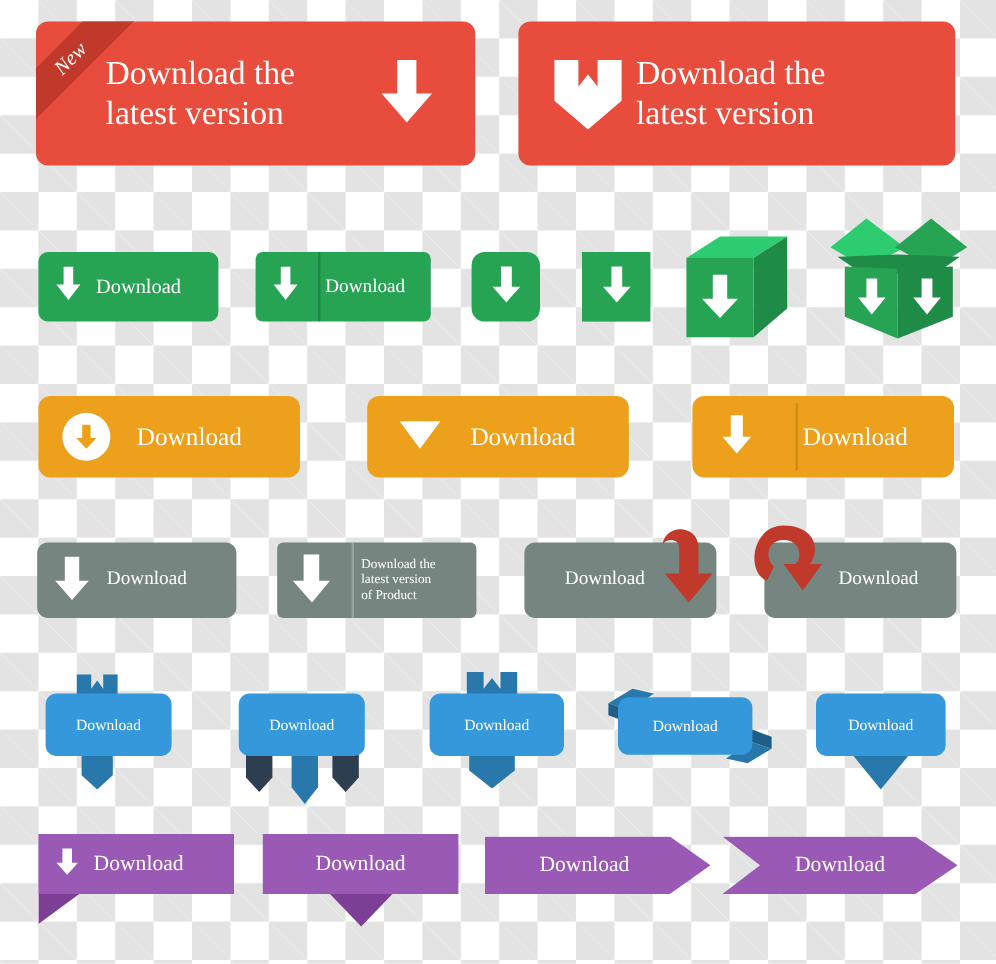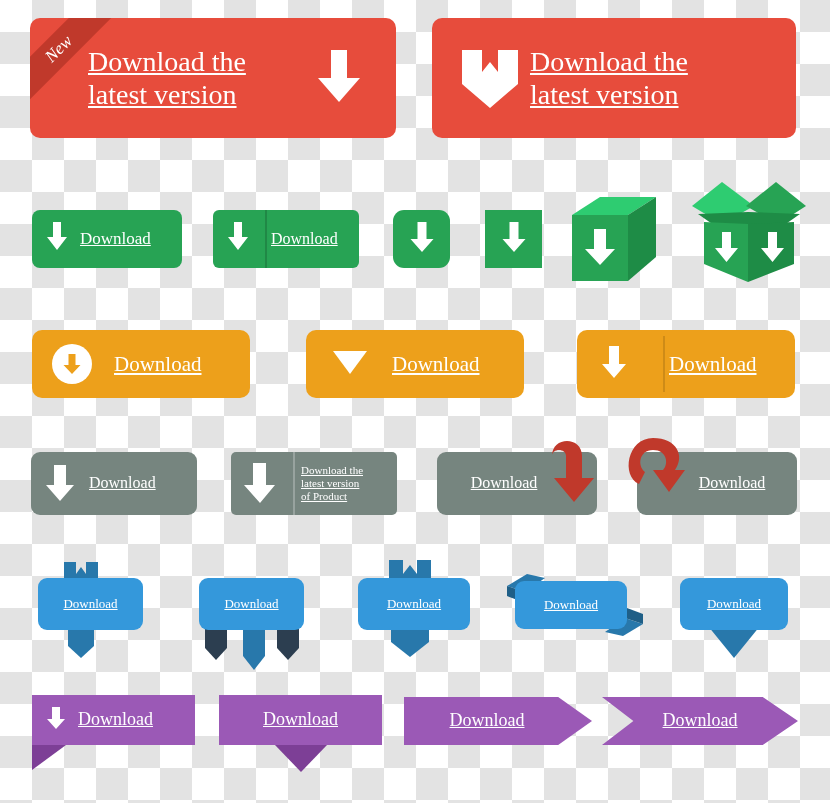--- a/index.html
+++ b/index.html
@@ -10,21 +10,21 @@
     background-color:#ffffff;
     background-image:
       linear-gradient(45deg,#e3e3e3 25%,transparent 25%,transparent 75%,#e3e3e3 75%,#e3e3e3),
       linear-gradient(45deg,#e3e3e3 25%,transparent 25%,transparent 75%,#e3e3e3 75%,#e3e3e3);
     background-size:64px 64px;
     background-position:0 0,32px 32px;
     overflow:hidden;
   }
   .stage{position:absolute;inset:0;}
   .btn{position:absolute;box-sizing:border-box;display:flex;align-items:center;color:#fff;}
-  .lbl{color:#fff;white-space:pre-line;line-height:1.18;text-decoration:underline;}
+  .lbl{color:#fff;white-space:pre-line;line-height:1.18;}
 
   
   #red-big-1{left:30px;top:18px;width:366px;height:120px;background:#e74c3c;border-radius:10px;
              padding:0 20px 0 58px;overflow:hidden;}
   #red-big-1 .lbl{font-size:28px;}
   #red-big-1 .ribbon{position:absolute;left:-46px;top:16px;width:150px;height:30px;background:#c0392b;
              transform:rotate(-45deg);display:flex;align-items:center;justify-content:center;}
   #red-big-1 .ribbon span{font-size:17px;color:#fff;font-style:italic;}
   #red-big-1 .dl-arrow{position:absolute;right:30px;top:32px;}
 

